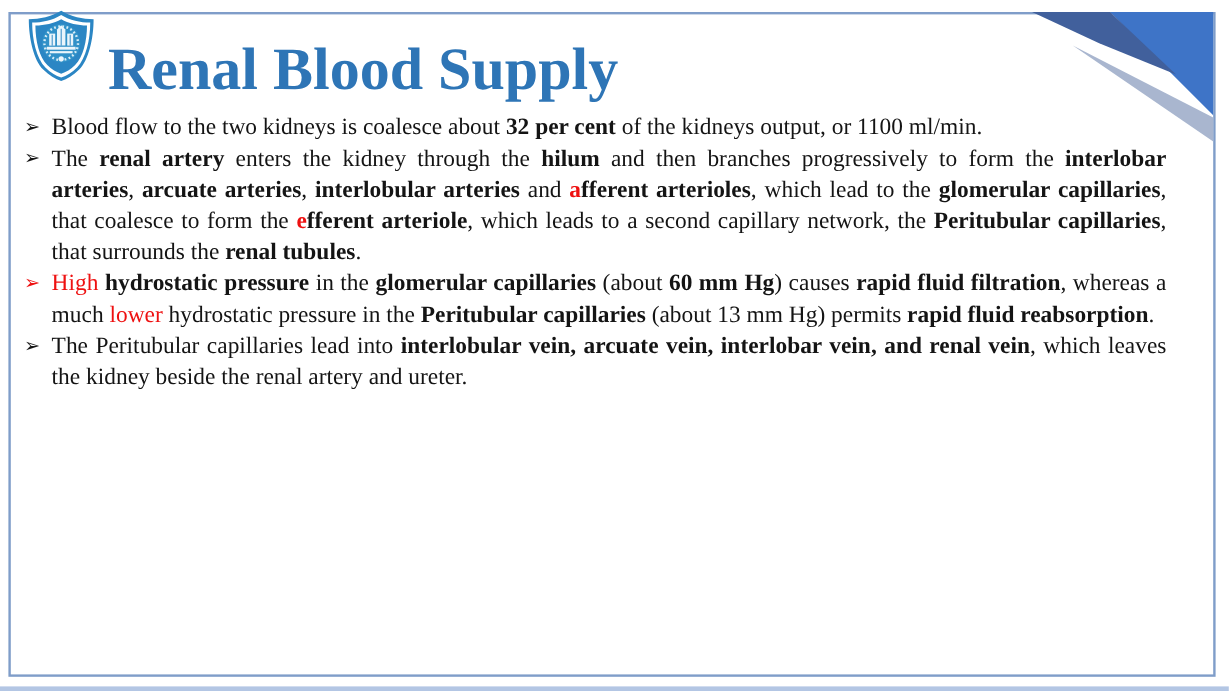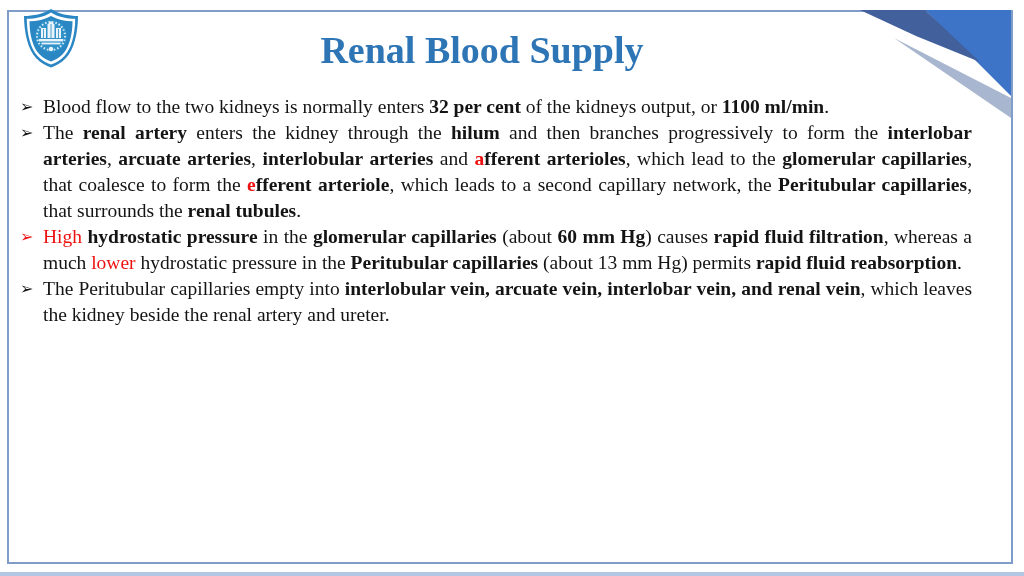--- a/index.html
+++ b/index.html
@@ -14,22 +14,21 @@
     background:transparent;
   }
   .bottom-strip{
     position:absolute;left:0;right:0;bottom:0;height:4px;
     background:var(--strip,#b3c6e4);
   }
   .logo{position:absolute;left:22px;top:8px;width:58px;height:60px;}
   .corner-decoration{position:absolute;top:10px;right:11px;width:155px;height:110px;}
   .title{
     position:absolute;left:90px;right:150px;top:28px;
-    text-align:center;
-    font-size:38px;font-weight:bold;
+    font-size:50px;font-weight:bold;
     color:var(--title,#2e75b6);
     letter-spacing:0px;
   }
   .bullet-list{
     position:absolute;left:20px;right:52px;top:94px;
     font-size:19.5px;line-height:26px;color:var(--text,#141414);
   }
   .bullet{display:flex;align-items:flex-start;}
   .marker{
     flex:0 0 23px;font-size:16px;line-height:26px;
@@ -69,27 +68,27 @@
   <polygon points="67,0 153,0 153,86" fill="#3e74c7"></polygon>
   <polygon points="2,0 67,0 122,52 58,26" fill="#41609c"></polygon>
   <polygon points="36,28 153,88 153,108" fill="#a9b6cf"></polygon>
 </svg>
 
 <div class="title">Renal Blood Supply</div>
 
 <div class="bullet-list">
     <div class="bullet">
       <span class="marker">➢</span>
-      <div class="btext"><span>Blood flow to the two kidneys is normally enters </span><span style="font-weight: bold;">32 per cent</span><span> of the kidneys output, or </span><span style="font-weight: bold;">1100 ml/min</span><span>.</span></div>
+      <div class="btext"><span>Blood flow to the two kidneys is coalesce about </span><span style="font-weight: bold;">32 per cent</span><span> of the kidneys output, or </span><span style="font-weight: normal;">1100 ml/min</span><span>.</span></div>
     </div>
     <div class="bullet">
       <span class="marker">➢</span>
       <div class="btext"><span>The </span><span style="font-weight: bold;">renal artery</span><span> enters the kidney through the </span><span style="font-weight: bold;">hilum</span><span> and then branches progressively to form the </span><span style="font-weight: bold;">interlobar arteries</span><span>, </span><span style="font-weight: bold;">arcuate arteries</span><span>, </span><span style="font-weight: bold;">interlobular arteries</span><span> and </span><span style="font-weight: bold; color: rgb(238, 17, 17);">a</span><span style="font-weight: bold;">fferent arterioles</span><span>, which lead to the </span><span style="font-weight: bold;">glomerular capillaries</span><span>, that coalesce to form the </span><span style="font-weight: bold; color: rgb(238, 17, 17);">e</span><span style="font-weight: bold;">fferent arteriole</span><span>, which leads to a second capillary network, the </span><span style="font-weight: bold;">Peritubular capillaries</span><span>, that surrounds the </span><span style="font-weight: bold;">renal tubules</span><span>.</span></div>
     </div>
     <div class="bullet">
       <span class="marker red">➢</span>
       <div class="btext"><span style="color: rgb(238, 17, 17);">High</span><span> </span><span style="font-weight: bold;">hydrostatic pressure</span><span> in the </span><span style="font-weight: bold;">glomerular capillaries</span><span> (about </span><span style="font-weight: bold;">60 mm Hg</span><span>) causes </span><span style="font-weight: bold;">rapid fluid filtration</span><span>, whereas a much </span><span style="color: rgb(238, 17, 17);">lower</span><span> hydrostatic pressure in the </span><span style="font-weight: bold;">Peritubular capillaries</span><span> (about 13 mm Hg) permits </span><span style="font-weight: bold;">rapid fluid reabsorption</span><span>.</span></div>
     </div>
     <div class="bullet">
       <span class="marker">➢</span>
-      <div class="btext"><span>The Peritubular capillaries empty into </span><span style="font-weight: bold;">interlobular vein, arcuate vein, interlobar vein, and renal vein</span><span>, which leaves the kidney beside the renal artery and ureter.</span></div>
+      <div class="btext"><span>The Peritubular capillaries lead into </span><span style="font-weight: bold;">interlobular vein, arcuate vein, interlobar vein, and renal vein</span><span>, which leaves the kidney beside the renal artery and ureter.</span></div>
     </div>
   </div>
 
 </body></html>

